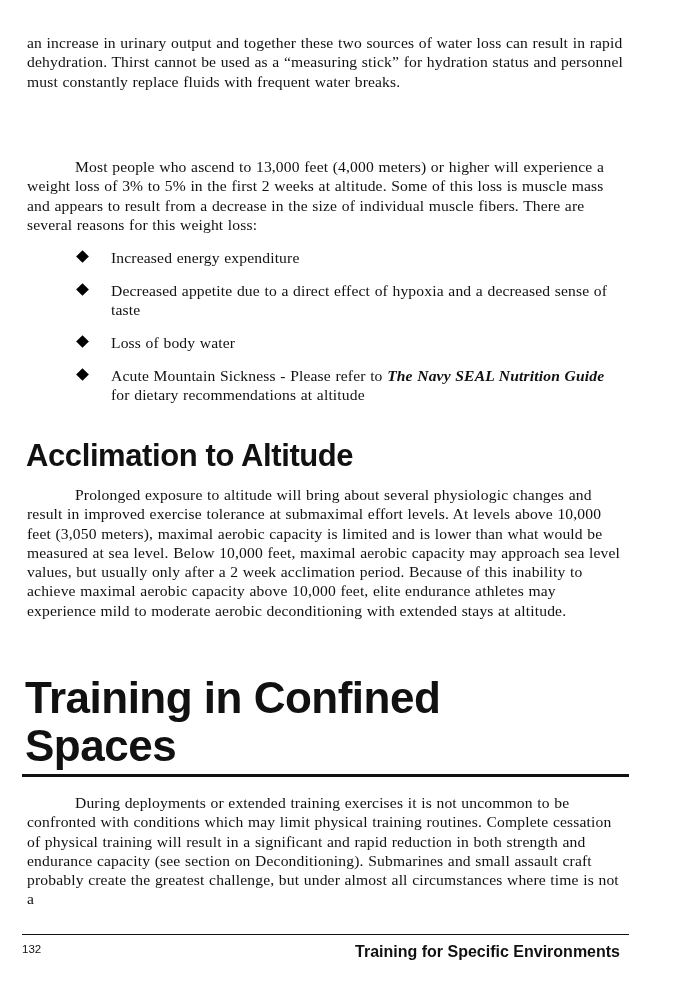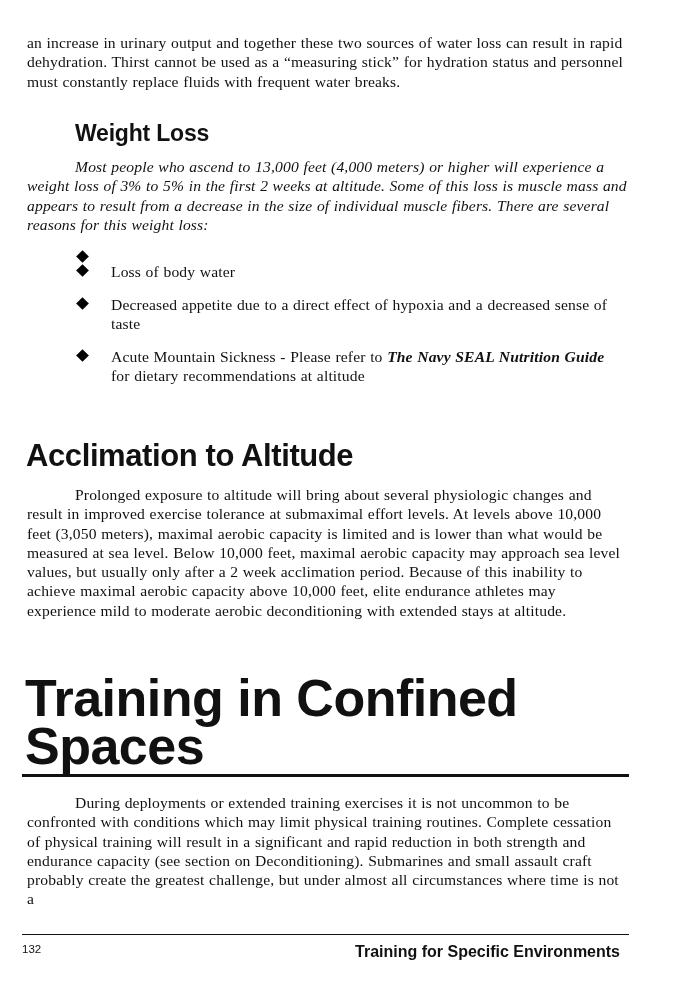--- a/index.html
+++ b/index.html
@@ -48,21 +48,21 @@
       font-weight: bold;
       font-size: 31px;
       margin: 0;
       letter-spacing: -0.4px;
     }
     .h-chapter {
       position: absolute;
       left: 25px;
       font-family: "Liberation Sans", sans-serif;
       font-weight: bold;
-      font-size: 52px;
+      font-size: 44px;
       line-height: 48px;
       margin: 0;
       letter-spacing: -0.5px;
     }
     .rule {
       position: absolute;
       left: 22px;
       width: 607px;
       background: #111111;
     }
@@ -110,35 +110,35 @@
       font-size: 16px;
     }
   </style>
 </head>
 <body>
 
 <div class="page">
 
   <p class="body-text" style="top:33px;">an increase in urinary output and together these two sources of water loss can result in rapid dehydration. Thirst cannot be used as a “measuring stick” for hydration status and personnel must constantly replace fluids with frequent water breaks.</p>
 
-  <h3 class="h-sub" style="top:120px;">Weight Loss</h3>
 
-  <p class="body-text indent" style="top:157px;font-style:italic;">Most people who ascend to 13,000 feet (4,000 meters) or higher will experience a weight loss of 3% to 5% in the first 2 weeks at altitude. Some of this loss is muscle mass and appears to result from a decrease in the size of individual muscle fibers. There are several reasons for this weight loss:</p>
+  <p class="body-text indent" style="top:157px;">Most people who ascend to 13,000 feet (4,000 meters) or higher will experience a weight loss of 3% to 5% in the first 2 weeks at altitude. Some of this loss is muscle mass and appears to result from a decrease in the size of individual muscle fibers. There are several reasons for this weight loss:</p>
 
   <ul class="bullet-list" style="top:248px;">
     <li class="bullet-item">
       <span class="diamond"></span>
+      <span>Increased energy expenditure</span>
+    </li>
+    <li class="bullet-item">
+      <span class="diamond"></span>
+      <span>Decreased appetite due to a direct effect of hypoxia and a decreased sense of taste</span>
     </li>
     <li class="bullet-item">
       <span class="diamond"></span>
       <span>Loss of body water</span>
-    </li>
-    <li class="bullet-item">
-      <span class="diamond"></span>
-      <span>Decreased appetite due to a direct effect of hypoxia and a decreased sense of taste</span>
     </li>
     <li class="bullet-item">
       <span class="diamond"></span>
       <span>Acute Mountain Sickness - Please refer to </span><span class="ref-title">The Navy SEAL Nutrition Guide</span><span> for dietary recommendations at altitude</span>
     </li>
   </ul>
 
   <h2 class="h-main" style="top:430px;margin-top:8px;">Acclimation to Altitude</h2>
 
   <p class="body-text indent" style="top:485px;">Prolonged exposure to altitude will bring about several physiologic changes and result in improved exercise tolerance at submaximal effort levels. At levels above 10,000 feet (3,050 meters), maximal aerobic capacity is limited and is lower than what would be measured at sea level. Below 10,000 feet, maximal aerobic capacity may approach sea level values, but usually only after a 2 week acclimation period. Because of this inability to achieve maximal aerobic capacity above 10,000 feet, elite endurance athletes may experience mild to moderate aerobic deconditioning with extended stays at altitude.</p>

